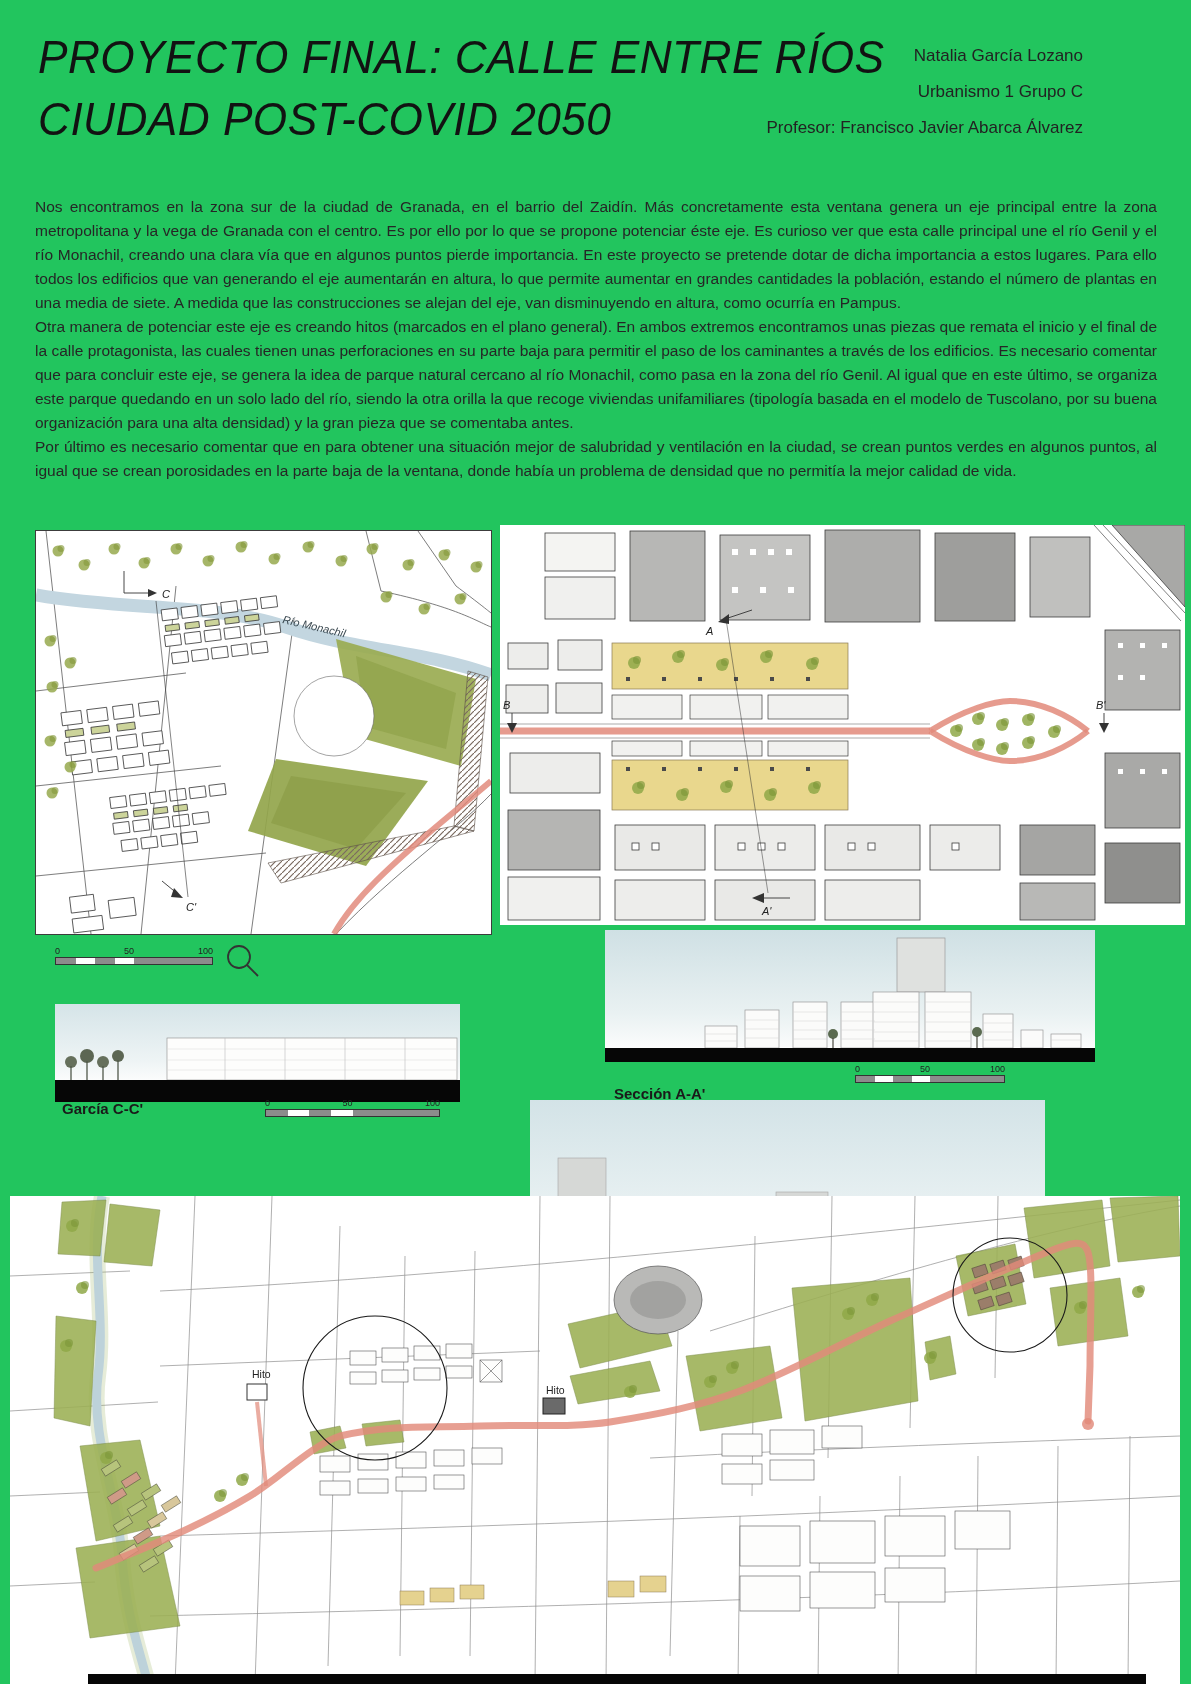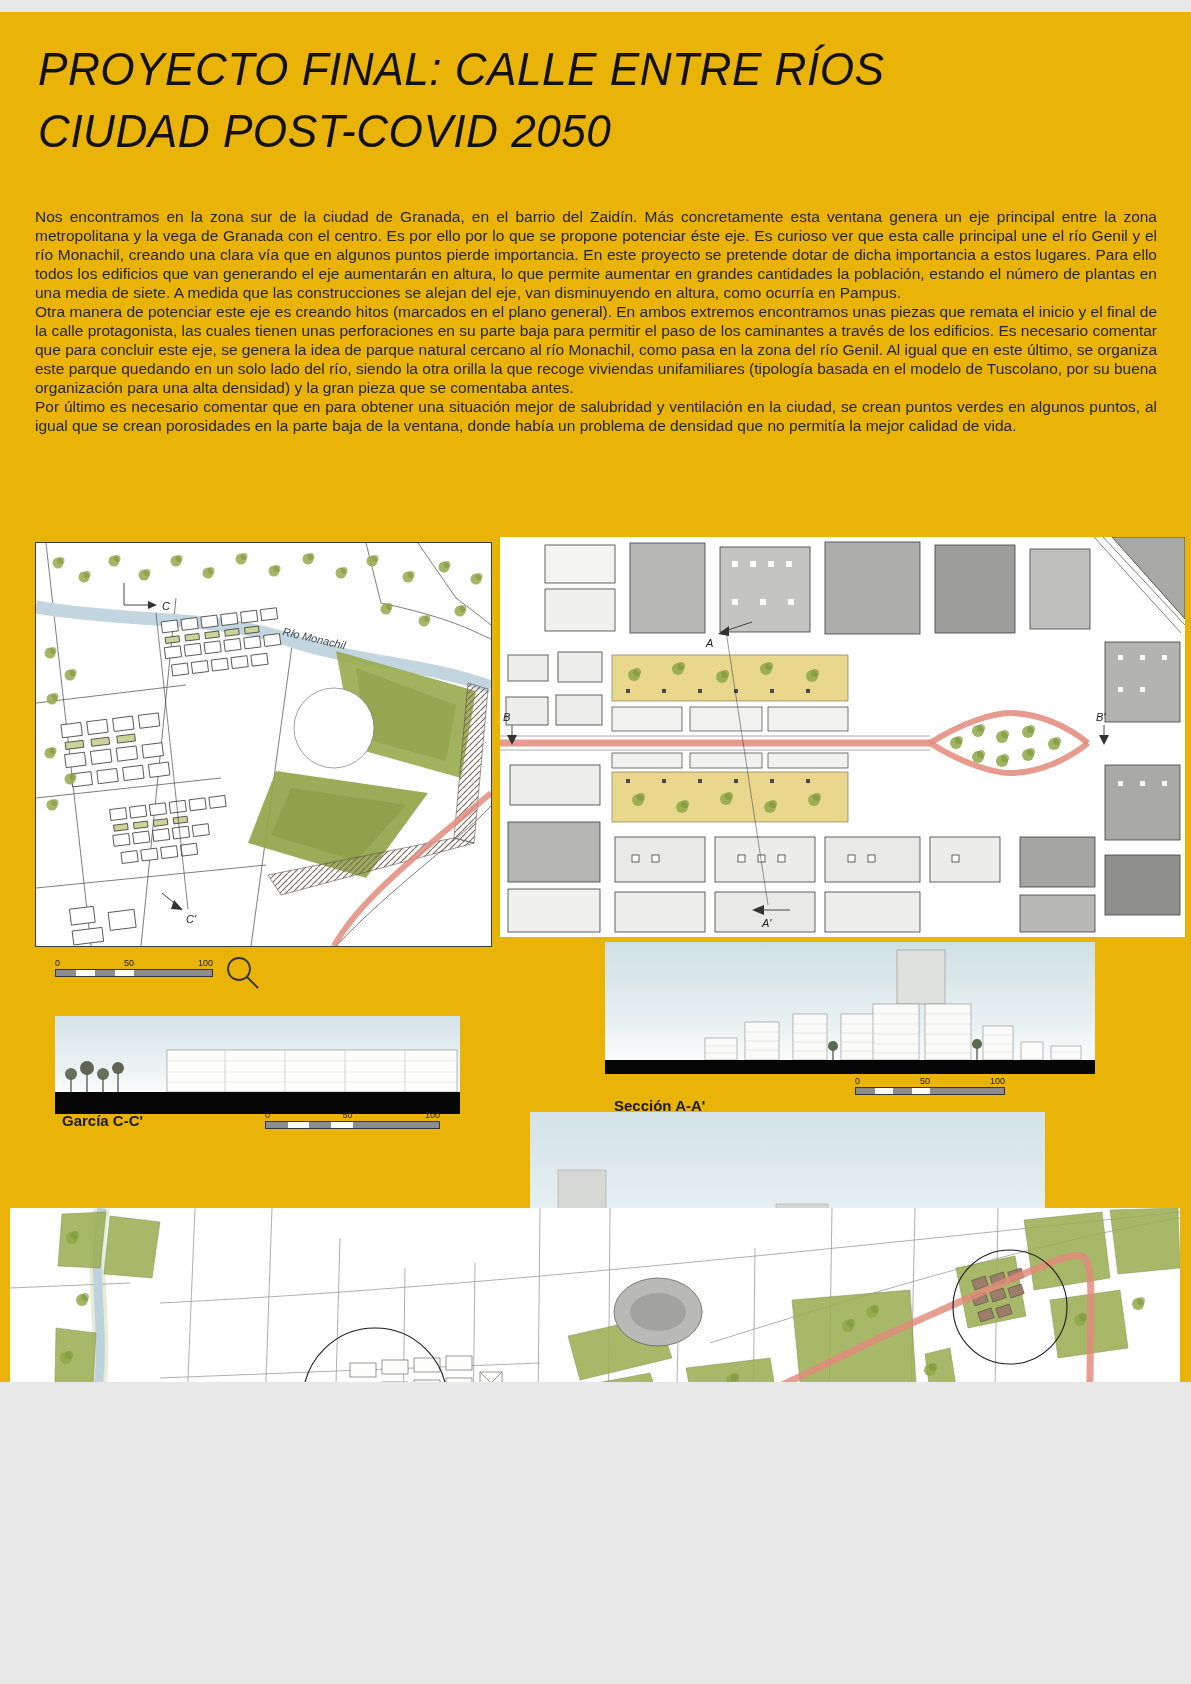--- a/index.html
+++ b/index.html
@@ -1,25 +1,25 @@
 <!DOCTYPE html>
 <html><head>
 <meta charset="utf-8">
 <style>
   html,body{margin:0;padding:0;background:#e8e8e8;}
-  #poster{position:relative;width:1191px;height:1370px;background:#eab308;margin:12px auto;
+  #poster{position:relative;width:1191px;height:1684px;background:#22c55e;margin:0 auto;
           font-family:"Liberation Sans",sans-serif;color:#1c1c1c;overflow:hidden;}
   
   .title{position:absolute;left:38px;top:26px;font-size:47px;font-style:italic;font-weight:300;
          letter-spacing:.5px;line-height:62px;color:#121212;transform:scaleX(.94);transform-origin:left top;white-space:nowrap;}
   .head-info{position:absolute;right:108px;top:46px;text-align:right;font-size:17px;font-weight:300;color:#222;}
   .head-info div{margin-bottom:16px;}
   
   .bodytext{position:absolute;left:35px;top:195px;width:1122px;font-size:15.5px;font-weight:300;
-            line-height:19px;text-align:justify;color:#262626;}
+            line-height:24px;text-align:justify;color:#262626;}
   .bodytext p{margin:0;}
   
   .map-left{position:absolute;left:35px;top:530px;width:455px;height:403px;border:1px solid #3c3c3c;background:#fff;}
   .map-right{position:absolute;left:500px;top:525px;width:685px;height:400px;background:#fff;}
   .map-bottom{position:absolute;left:10px;top:1196px;width:1170px;height:488px;background:#fff;text-align:right;}
   .section-cc{position:absolute;left:55px;top:1004px;width:405px;height:98px;}
   .section-aa{position:absolute;left:605px;top:930px;width:490px;height:132px;}
   .section-bb{position:absolute;left:530px;top:1100px;width:515px;height:192px;}
   .sec-label{position:absolute;font-size:15px;font-weight:700;color:#1a1a1a;}
   .lbl-aa{left:614px;top:1085px;} .lbl-bb{left:540px;top:1296px;} .lbl-cc{left:62px;top:1100px;}
@@ -40,20 +40,25 @@
   svg text{font-family:"Liberation Sans",sans-serif;}
 </style>
 </head>
 <body>
 
 <div id="poster">
 
   <div class="title">
     <div>PROYECTO FINAL: CALLE ENTRE RÍOS</div>
     <div>CIUDAD POST-COVID 2050</div>
+  </div>
+  <div class="head-info">
+    <div>Natalia García Lozano</div>
+    <div>Urbanismo 1  Grupo C</div>
+    <div>Profesor: Francisco Javier Abarca Álvarez</div>
   </div>
 
   <div class="bodytext">
     <p>Nos encontramos en la zona sur de la ciudad de Granada, en el barrio del Zaidín. Más concretamente esta ventana genera un eje principal entre la zona metropolitana y la vega de Granada con el centro. Es por ello por lo que se propone potenciar éste eje. Es curioso ver que esta calle principal une el río Genil y el río Monachil, creando una clara vía que en algunos puntos pierde importancia. En este proyecto se pretende dotar de dicha importancia a estos lugares. Para ello todos los edificios que van generando el eje aumentarán en altura, lo que permite aumentar en grandes cantidades la población, estando el número de plantas en una media de siete. A medida que las construcciones se alejan del eje, van disminuyendo en altura, como ocurría en Pampus.</p>
     <p>Otra manera de potenciar este eje es creando hitos (marcados en el plano general). En ambos extremos encontramos unas piezas que remata el inicio y el final de la calle protagonista, las cuales tienen unas perforaciones en su parte baja para permitir el paso de los caminantes a través de los edificios. Es necesario comentar que para concluir este eje, se genera la idea de parque natural cercano al río Monachil, como pasa en la zona del río Genil. Al igual que en este último, se organiza este parque quedando en un solo lado del río, siendo la otra orilla la que recoge viviendas unifamiliares (tipología basada en el modelo de Tuscolano, por su buena organización para una alta densidad) y la gran pieza que se comentaba antes.</p>
     <p>Por último es necesario comentar que en para obtener una situación mejor de salubridad y ventilación en la ciudad, se crean puntos verdes en algunos puntos, al igual que se crean porosidades en la parte baja de la ventana, donde había un problema de densidad que no permitía la mejor calidad de vida.</p>
   </div>
 
   <div class="map-left">
   <svg width="455" height="403" viewBox="0 0 455 403">

